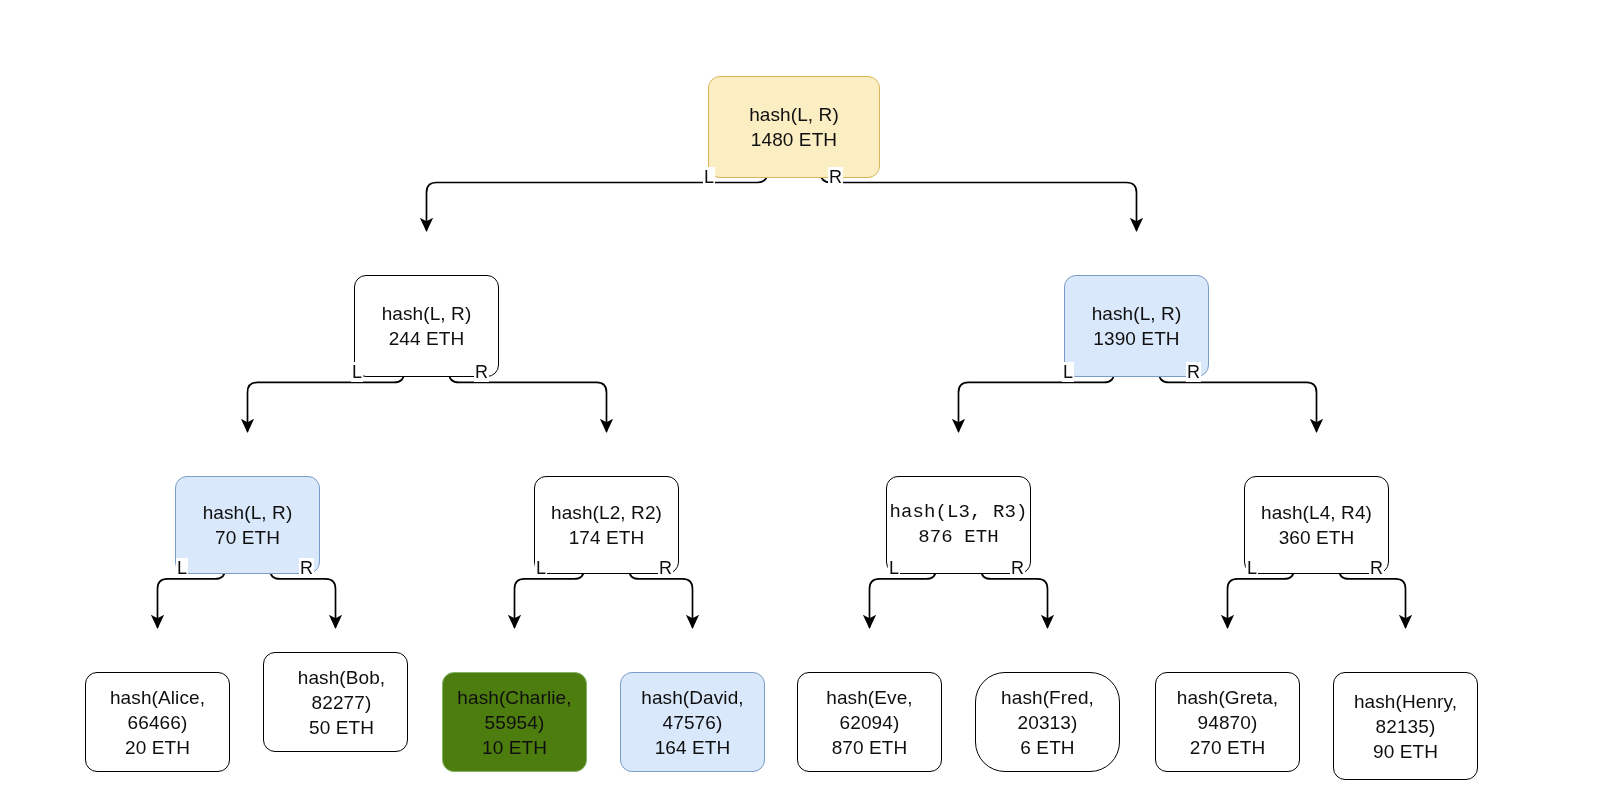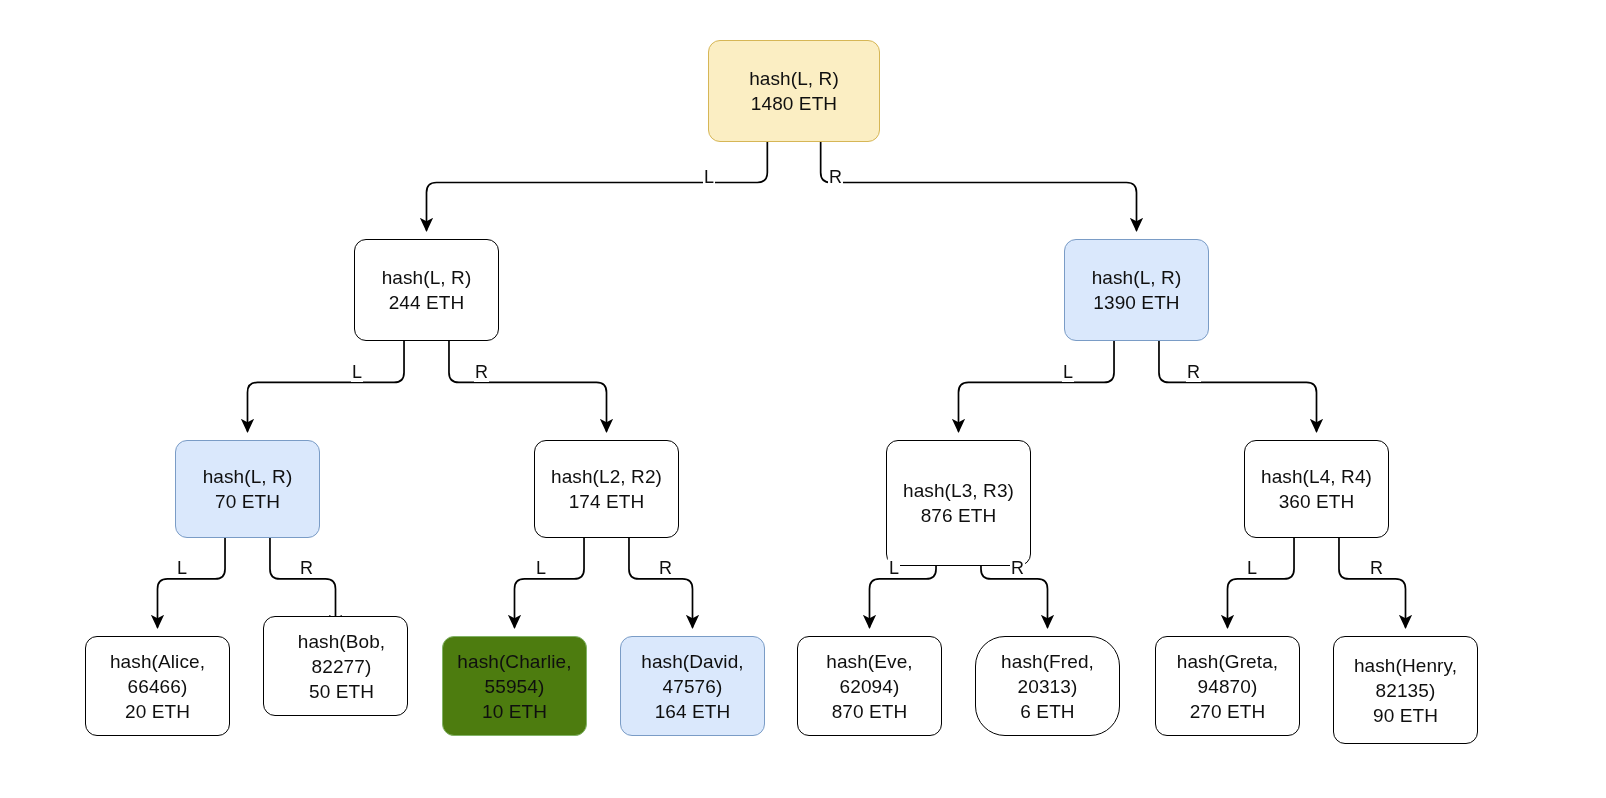--- a/index.html
+++ b/index.html
@@ -34,20 +34,21 @@
     flex-direction: column;
     align-items: center;
     justify-content: center;
     text-align: center;
     font-size: 19px;
     line-height: 25px;
     color: #0f0f0f;
     background: #ffffff;
     border: 1.6px solid #000000;
     letter-spacing: 0.1px;
+    margin-top: 36px;
   }
   .node .line {
     display: block;
     white-space: nowrap;
   }
   .node.fill-yellow {
     background: #fbeec3;
     border-color: #d6b656;
   }
   .node.fill-blue {
@@ -110,21 +111,21 @@
         <span class="line">1390 ETH</span>
       </div>
       <div class="node fill-blue" style="left: 175px; top: 440px; width: 145px; height: 98px;">
         <span class="line">hash(L, R)</span>
         <span class="line">70 ETH</span>
       </div>
       <div class="node" style="left: 534px; top: 440px; width: 145px; height: 98px;">
         <span class="line">hash(L2, R2)</span>
         <span class="line">174 ETH</span>
       </div>
-      <div class="node" style="left: 886px; top: 440px; width: 145px; height: 126px;">
+      <div class="node" style="left: 886px; top: 440px; width: 145px; height: 98px; font-family: Liberation Mono, monospace;">
         <span class="line">hash(L3, R3)</span>
         <span class="line">876 ETH</span>
       </div>
       <div class="node" style="left: 1244px; top: 440px; width: 145px; height: 98px;">
         <span class="line">hash(L4, R4)</span>
         <span class="line">360 ETH</span>
       </div>
       <div class="node" style="left: 85px; top: 636px; width: 145px; height: 100px;">
         <span class="line">hash(Alice,</span>
         <span class="line">66466)</span>

